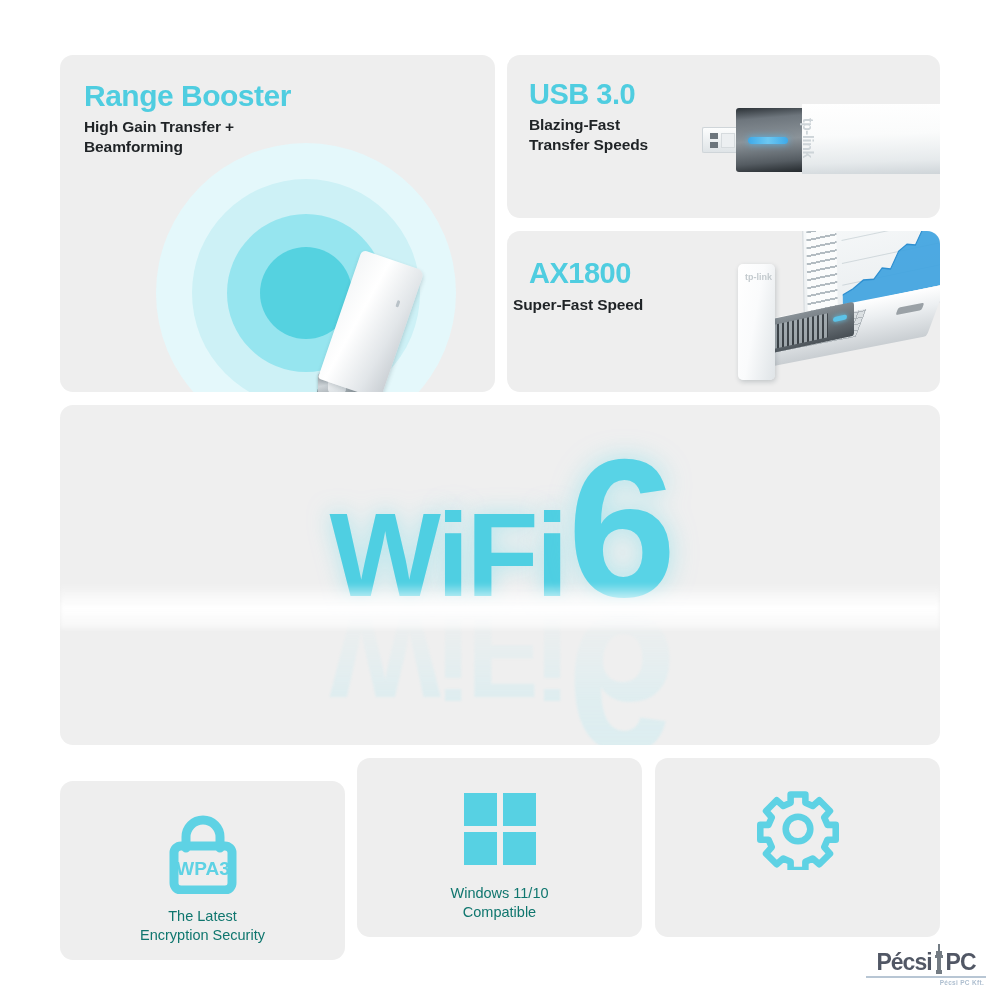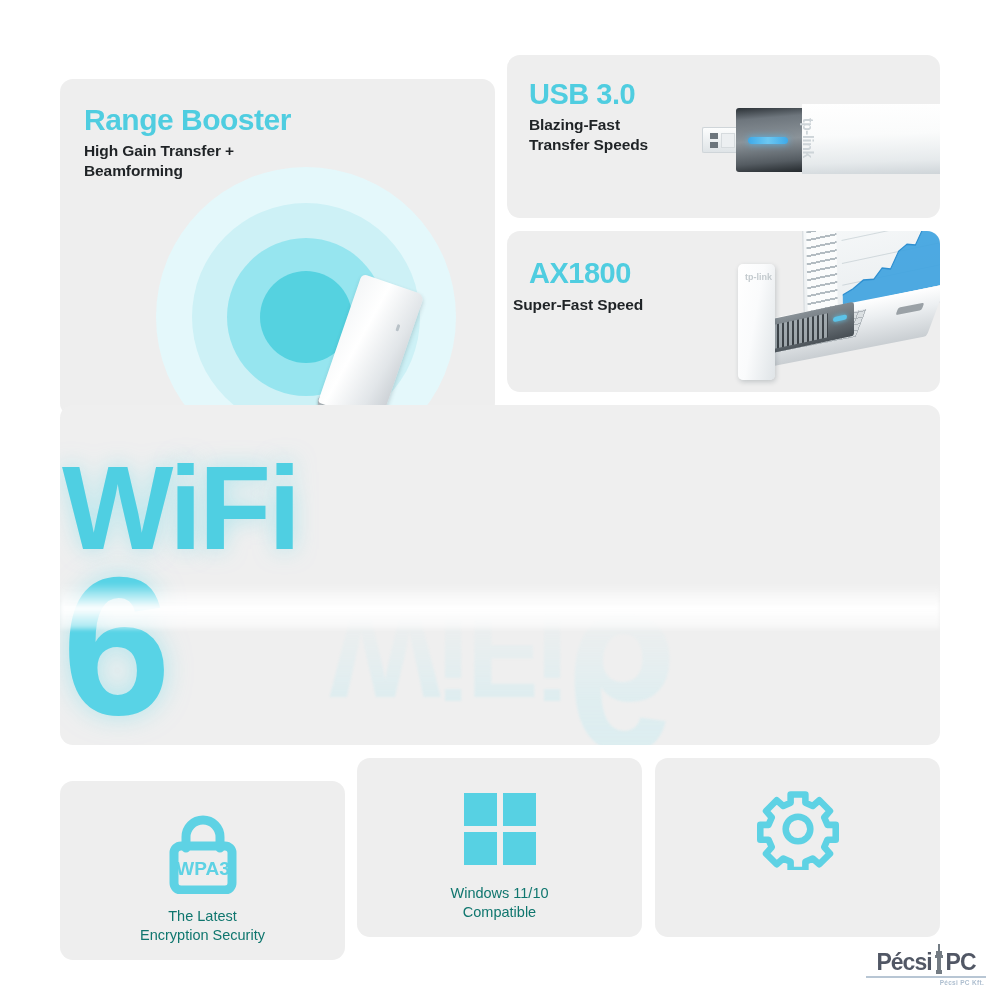--- a/index.html
+++ b/index.html
@@ -28,21 +28,21 @@
     white-space: nowrap;
   }
   .subhead {
     color: #1f2326;
     font-weight: bold;
     line-height: 1.28;
     letter-spacing: -0.1px;
   }
 
   
-  #card-range { left: 60px; top: 55px; width: 435px; height: 337px; margin-top: 24px; }
+  #card-range { left: 60px; top: 55px; width: 435px; height: 337px; }
   #card-range .headline { position: absolute; left: 24px; top: 25px; font-size: 30px; }
   #card-range .subhead  { position: absolute; left: 24px; top: 62px; font-size: 15.5px; }
 
   .rings { position: absolute; left: 96px; top: 88px; width: 300px; height: 300px; }
   .ring {
     position: absolute; border-radius: 50%;
     left: 50%; top: 50%; transform: translate(-50%,-50%);
   }
   .ring.r4 { width: 300px; height: 300px; background: #e4f8fb; }
   .ring.r3 { width: 228px; height: 228px; background: #cdf1f6; }
@@ -206,21 +206,21 @@
   
   #card-hero { left: 60px; top: 405px; width: 880px; height: 340px; background: #efefef; }
   .hero-inner { position: absolute; inset: 0; }
   .hero-glow {
     position: absolute; left: 0; right: 0; top: 178px; height: 46px;
     background: linear-gradient(180deg, rgba(255,255,255,0) 0%, #ffffff 55%, rgba(255,255,255,.45) 100%);
     filter: blur(2px);
   }
   .wifi6-row {
     position: absolute; left: 0; right: 0; top: 44px;
-    display: flex; align-items: baseline; justify-content: center; flex-direction: column;
+    display: flex; align-items: baseline; justify-content: center;
   }
   .wifi6-row .wtext {
     font-size: 118px; font-weight: bold; color: #4FCFE2;
     letter-spacing: -3px; line-height: 1;
     text-shadow: 0 0 22px rgba(120,220,235,.55);
   }
   .wifi6-row .wsix {
     font-size: 196px; font-weight: bold; color: #58D3E6;
     line-height: .82; letter-spacing: -6px; margin-left: 2px;
     text-shadow: 0 0 26px rgba(120,220,235,.55);

